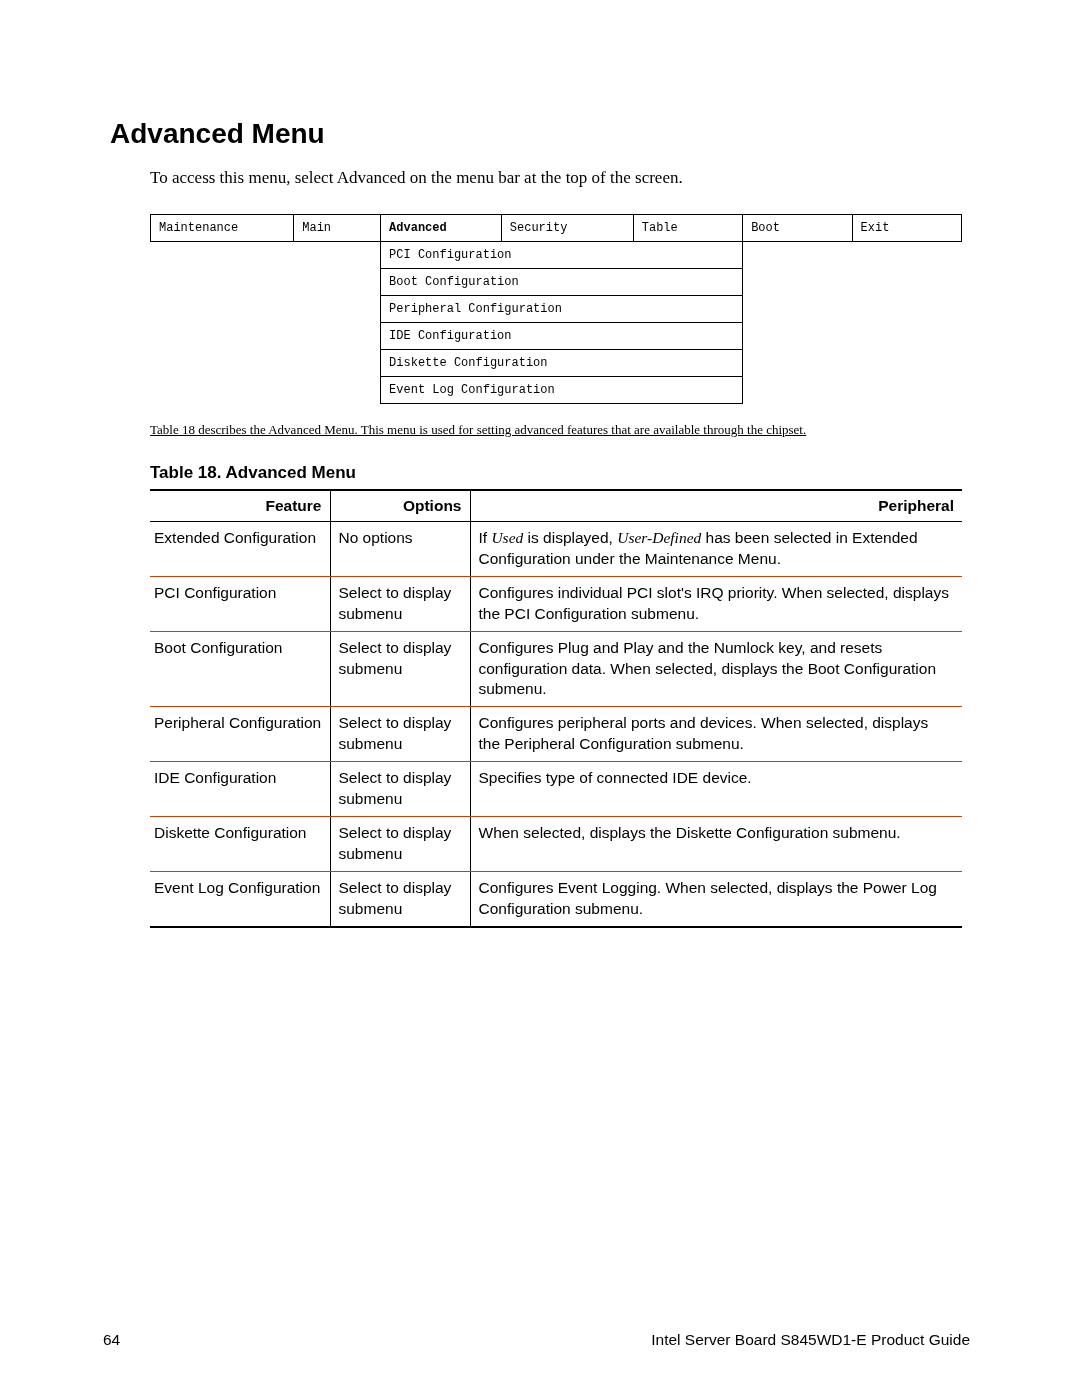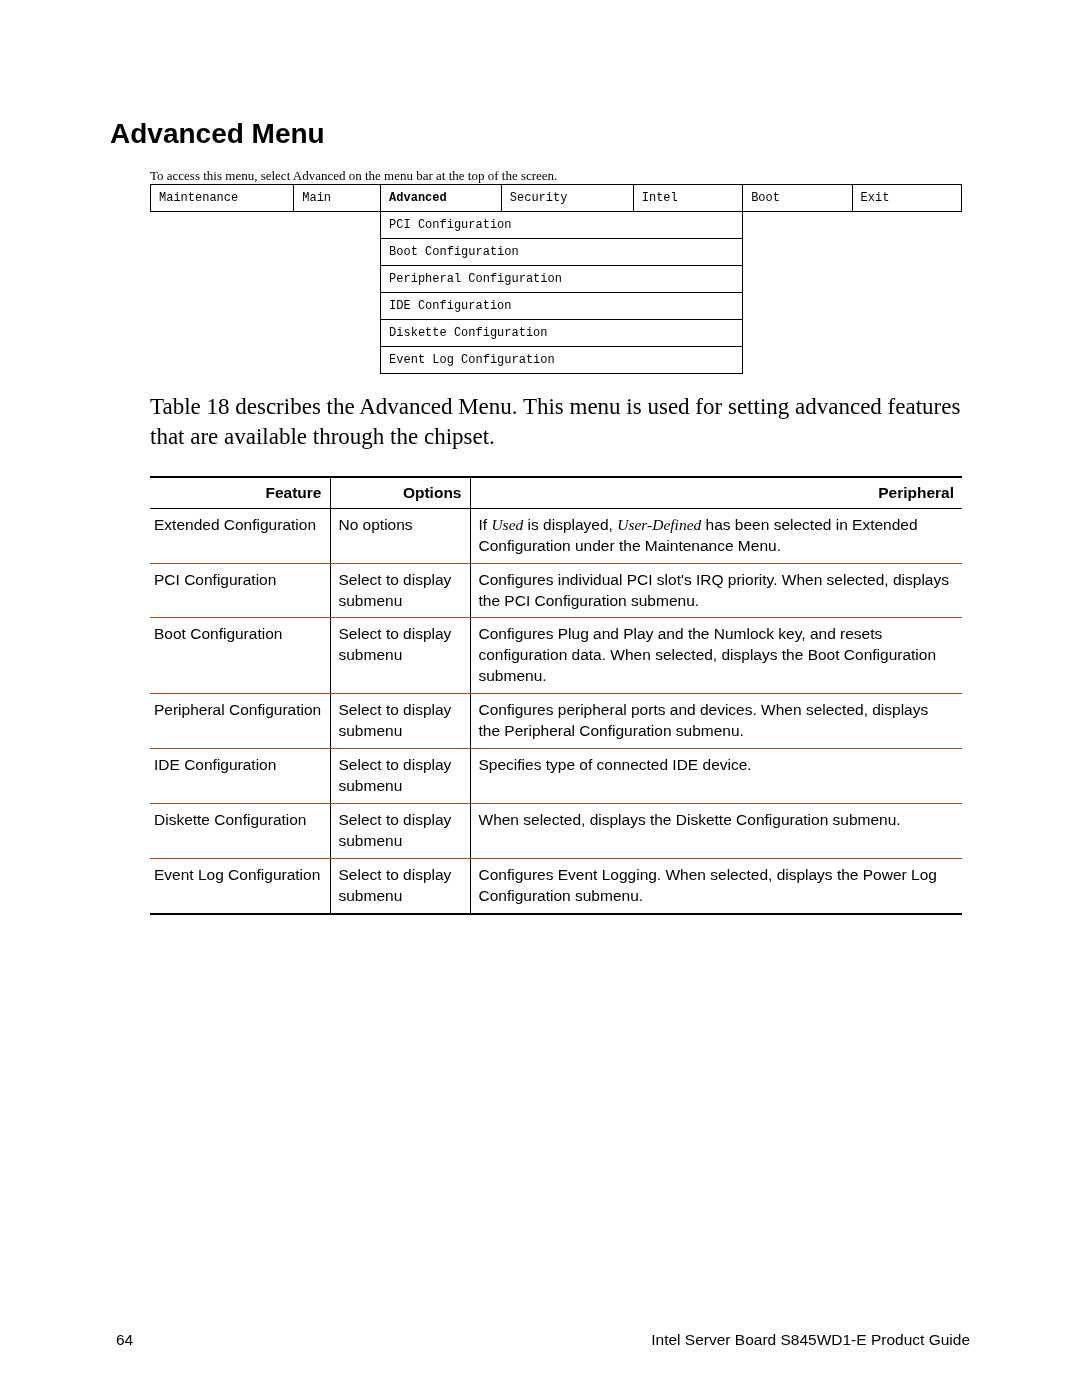--- a/index.html
+++ b/index.html
@@ -15,22 +15,22 @@
   .page {
     padding: 118px 110px 8px 110px;
   }
   h1.section-heading {
     font-size: 28px;
     font-weight: bold;
     margin: 0 0 18px 0;
   }
   .intro {
     font-family: "Times New Roman", Times, serif;
-    font-size: 13px;
-    margin: 0 0 0 40px;
+    font-size: 17px;
+    margin: 0 0 26px 40px;
   }
   .menu-table {
     border-collapse: collapse;
     margin-left: 40px;
     width: 812px;
     font-family: "Courier New", Courier, monospace;
     font-size: 12px;
   }
   .menu-table td {
     border: 1px solid #000;
@@ -39,23 +39,24 @@
     vertical-align: middle;
   }
   .menu-table td.noborder {
     border: none;
   }
   .menu-table .bold {
     font-weight: bold;
   }
   .desc {
     font-family: "Times New Roman", Times, serif;
-    font-size: 23px;
+    font-size: 13px;
     margin: 18px 0 24px 40px;
     line-height: 1.3;
+    text-decoration: underline;
   }
   .table-caption {
     font-family: Arial, Helvetica, sans-serif;
     font-size: 17px;
     font-weight: bold;
     margin: 0 0 6px 40px;
   }
   .feature-table {
     margin-left: 40px;
     width: 812px;
@@ -87,21 +88,21 @@
     border-left: 1px solid #000;
     padding-left: 8px;
   }
   .feature-table col.c1 { width: 180px; }
   .feature-table col.c2 { width: 140px; }
   .feature-table col.c3 { width: auto; }
   .italic { font-style: italic; font-family: Liberation Serif, serif; }
   .footer {
     position: absolute;
     bottom: 48px;
-    left: 116px;
+    left: 103px;
     right: 110px;
     font-family: Arial, Helvetica, sans-serif;
     font-size: 15.5px;
     display: flex;
     justify-content: space-between;
   }
 </style>
 </head>
 <body>
 
@@ -109,21 +110,21 @@
   <h1 class="section-heading">Advanced Menu</h1>
   <p class="intro">To access this menu, select Advanced on the menu bar at the top of the screen.</p>
 
   <table class="menu-table">
     <tbody>
         <tr>
       <td style="width:110px">Maintenance</td>
       <td style="width:60px">Main</td>
       <td class="bold" style="width:90px">Advanced</td>
       <td style="width:100px">Security</td>
-      <td style="width:80px">Intel</td>
+      <td style="width:80px">Table</td>
       <td style="width:80px">Boot</td>
       <td style="width:80px">Exit</td>
     </tr>
     <tr>
       <td class="noborder" colspan="2"></td>
       <td colspan="3">PCI Configuration</td>
       <td class="noborder" colspan="2"></td>
     </tr>
     <tr>
       <td class="noborder" colspan="2"></td>
@@ -148,20 +149,21 @@
     <tr>
       <td class="noborder" colspan="2"></td>
       <td colspan="3">Event Log Configuration</td>
       <td class="noborder" colspan="2"></td>
     </tr>
   </tbody>
     </table>
 
   <p class="desc">Table 18 describes the Advanced Menu.  This menu is used for setting advanced features that are available through the chipset.</p>
 
+  <div class="table-caption">Table 18.    Advanced Menu</div>
 
   <table class="feature-table">
     <colgroup>
         <col class="c1">
         <col class="c2">
         <col class="c3">
       </colgroup>
     <thead>
       <tr>
         <th>Feature</th>

